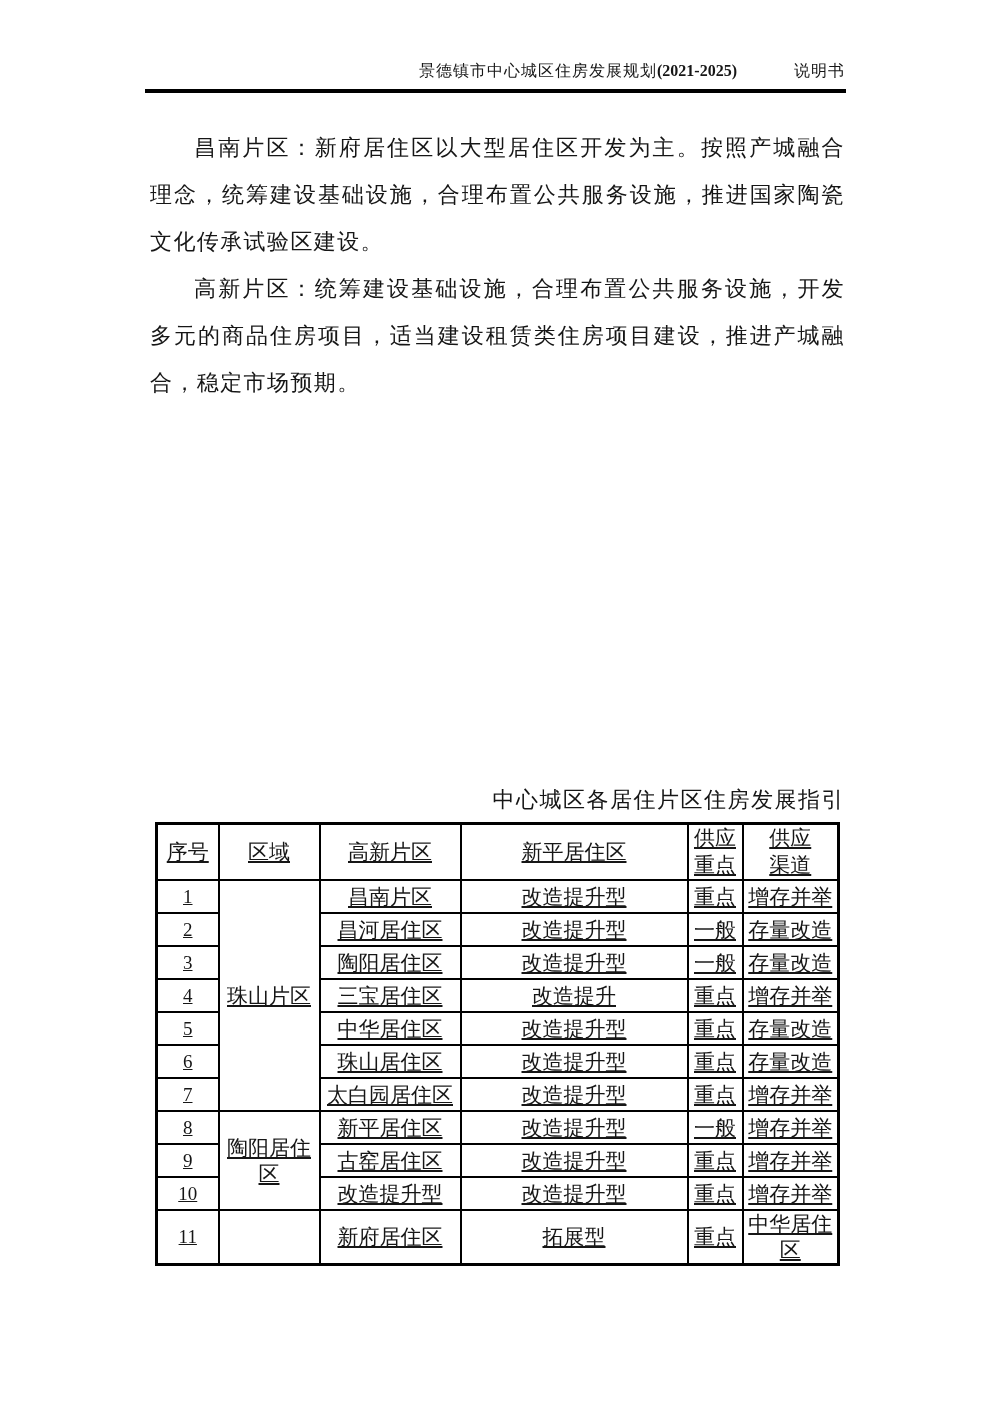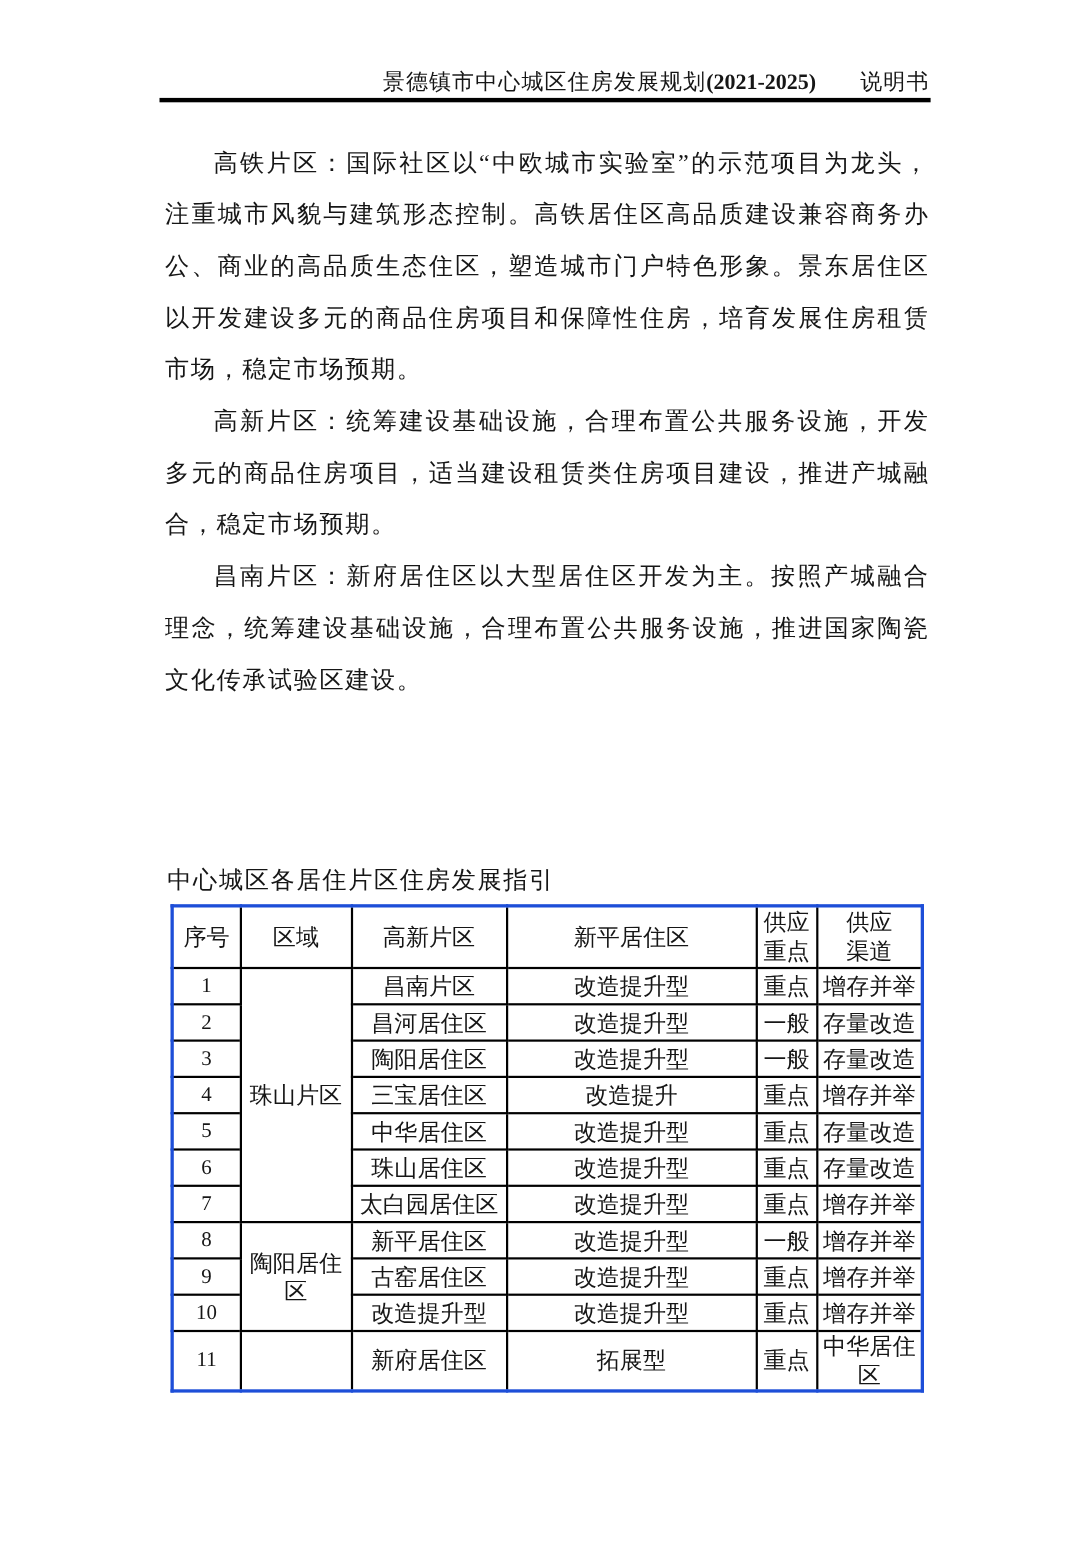--- a/index.html
+++ b/index.html
@@ -16,22 +16,22 @@
   }
   
   .page-header {
     position: absolute;
     top: 61px;
     left: 152px;
     width: 693px;
     display: flex;
     justify-content: flex-end;
     align-items: baseline;
-    gap: 40px;
-    font-size: 20px;
+    gap: 57px;
+    font-size: 16px;
     letter-spacing: 1px;
     white-space: nowrap;
   }
   .page-header .title-period { font-weight: bold; letter-spacing: 0; }
   .header-rule {
     position: absolute;
     top: 89px;
     left: 145px;
     width: 701px;
     height: 4px;
@@ -49,34 +49,35 @@
     text-align: justify;
   }
   .doc-body p { margin: 0; text-indent: 2em; }
   
   .table-title {
     position: absolute;
     top: 785px;
     left: 152px;
     width: 693px;
     margin: 0;
-    text-align: left;
+    text-align: right;
     font-size: 22px;
     font-weight: normal;
     letter-spacing: 1.5px;
   }
   table.guidance-table {
     position: absolute;
     top: 822px;
     left: 155px;
     width: 682px;
     border-collapse: collapse;
     table-layout: fixed;
-    border: 3px solid #1d4ed8;
+    border: 3px solid #000000;
     font-size: 21px;
+    text-decoration: underline;
   }
   .guidance-table th, .guidance-table td {
     border: 2px solid #000;
     text-align: center;
     vertical-align: middle;
     padding: 0 2px;
     font-weight: normal;
     overflow: hidden;
   }
   .guidance-table thead th {
@@ -103,23 +104,22 @@
 
 <div class="page">
 
   <div class="page-header">
     <span><span>景德镇市中心城区住房发展规划</span><span class="title-period">(2021-2025)</span></span>
     <span>说明书</span>
   </div>
   <div class="header-rule"></div>
 
   <div class="doc-body">
-    <p>高铁片区：国际社区以“中欧城市实验室”的示范项目为龙头，注重城市风貌与建筑形态控制。高铁居住区高品质建设兼容商务办公、商业的高品质生态住区，塑造城市门户特色形象。景东居住区以开发建设多元的商品住房项目和保障性住房，培育发展住房租赁市场，稳定市场预期。</p>
+    <p>昌南片区：新府居住区以大型居住区开发为主。按照产城融合理念，统筹建设基础设施，合理布置公共服务设施，推进国家陶瓷文化传承试验区建设。</p>
     <p>高新片区：统筹建设基础设施，合理布置公共服务设施，开发多元的商品住房项目，适当建设租赁类住房项目建设，推进产城融合，稳定市场预期。</p>
-    <p>昌南片区：新府居住区以大型居住区开发为主。按照产城融合理念，统筹建设基础设施，合理布置公共服务设施，推进国家陶瓷文化传承试验区建设。</p>
   </div>
 
   <h3 class="table-title">中心城区各居住片区住房发展指引</h3>
 
   <table class="guidance-table">
     <colgroup>
       <col style="width:62px">
         <col style="width:101px">
         <col style="width:141px">
       <col style="width:227px">

